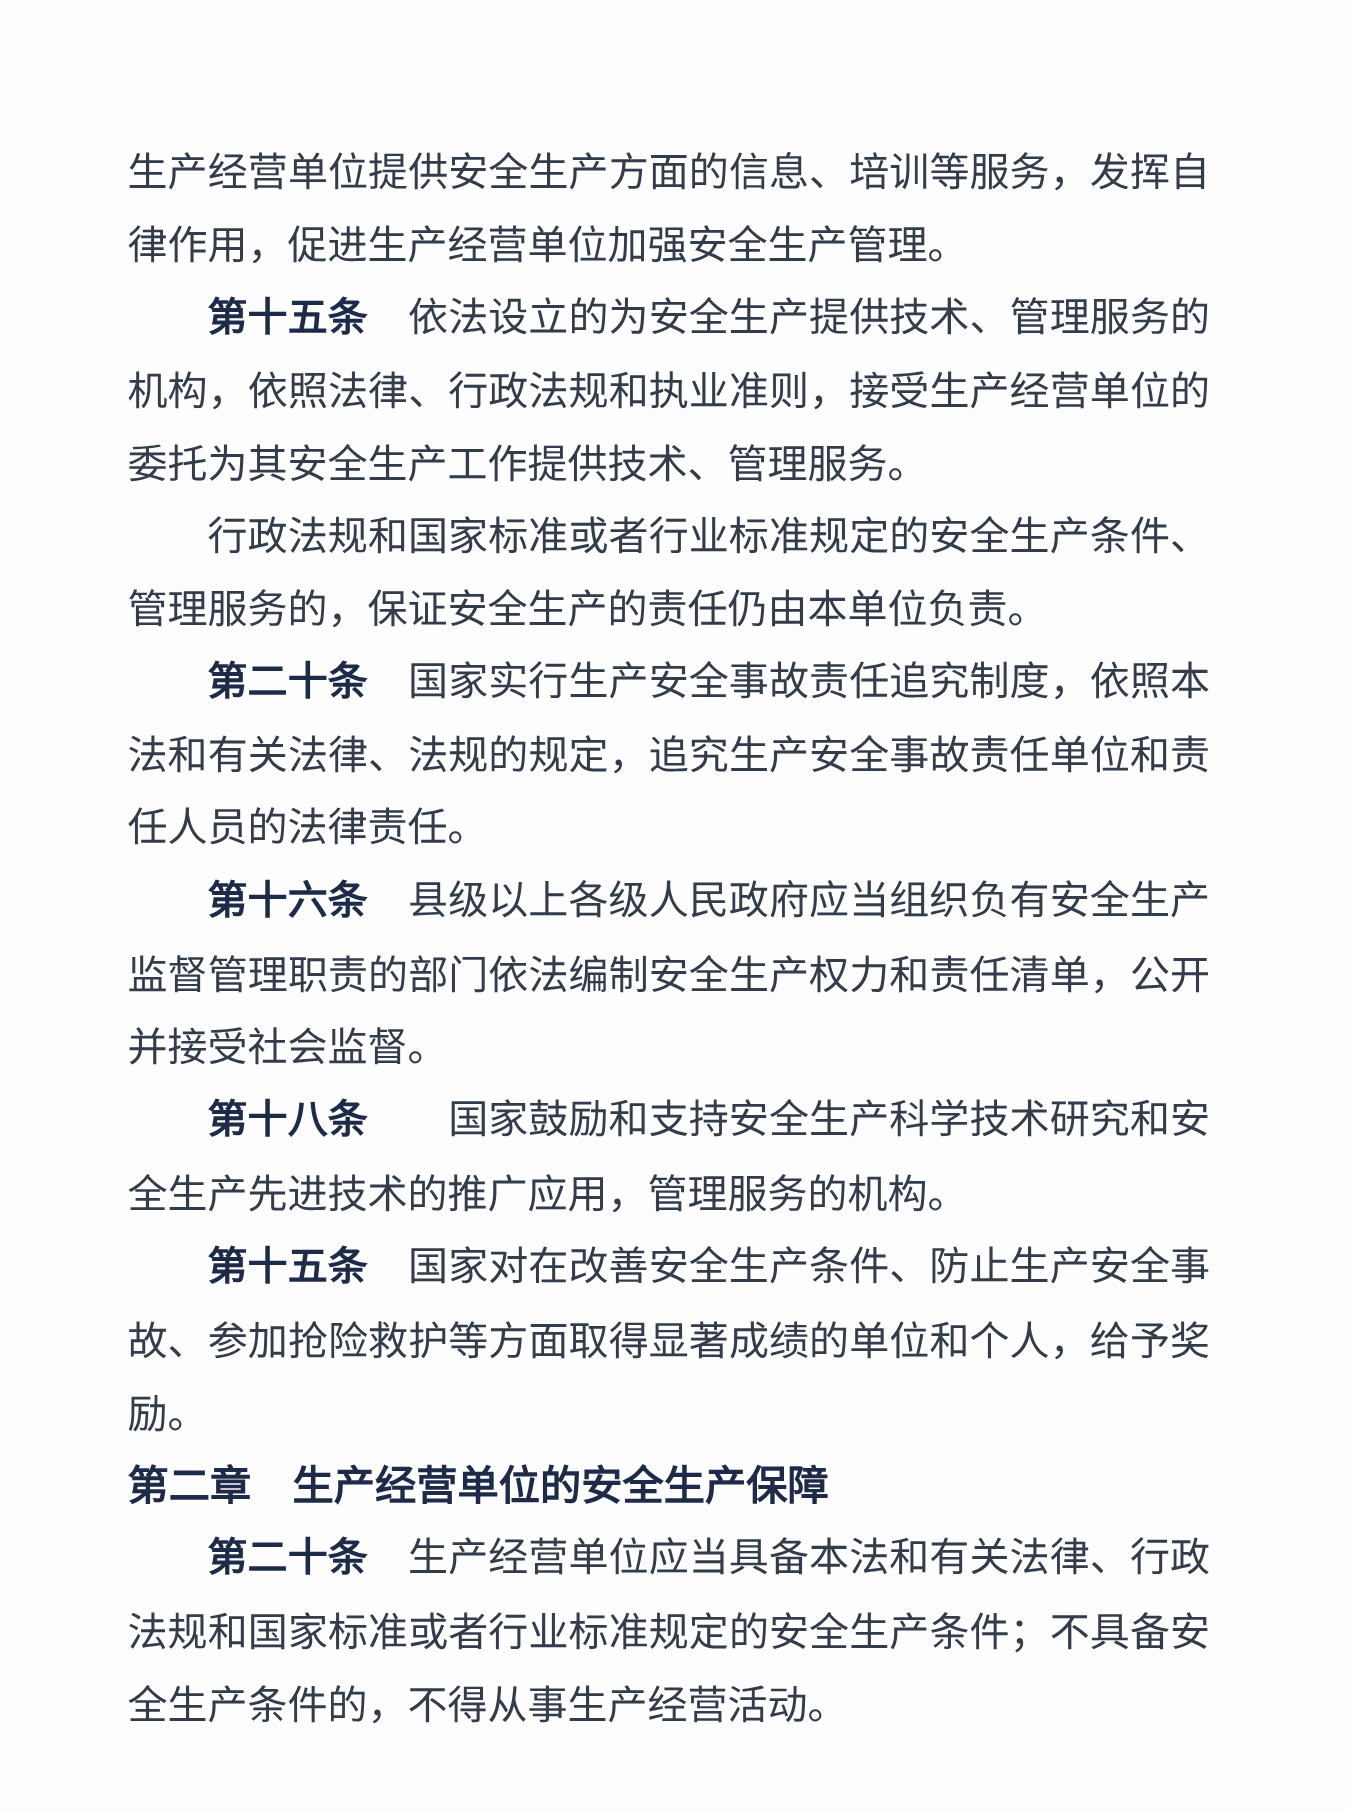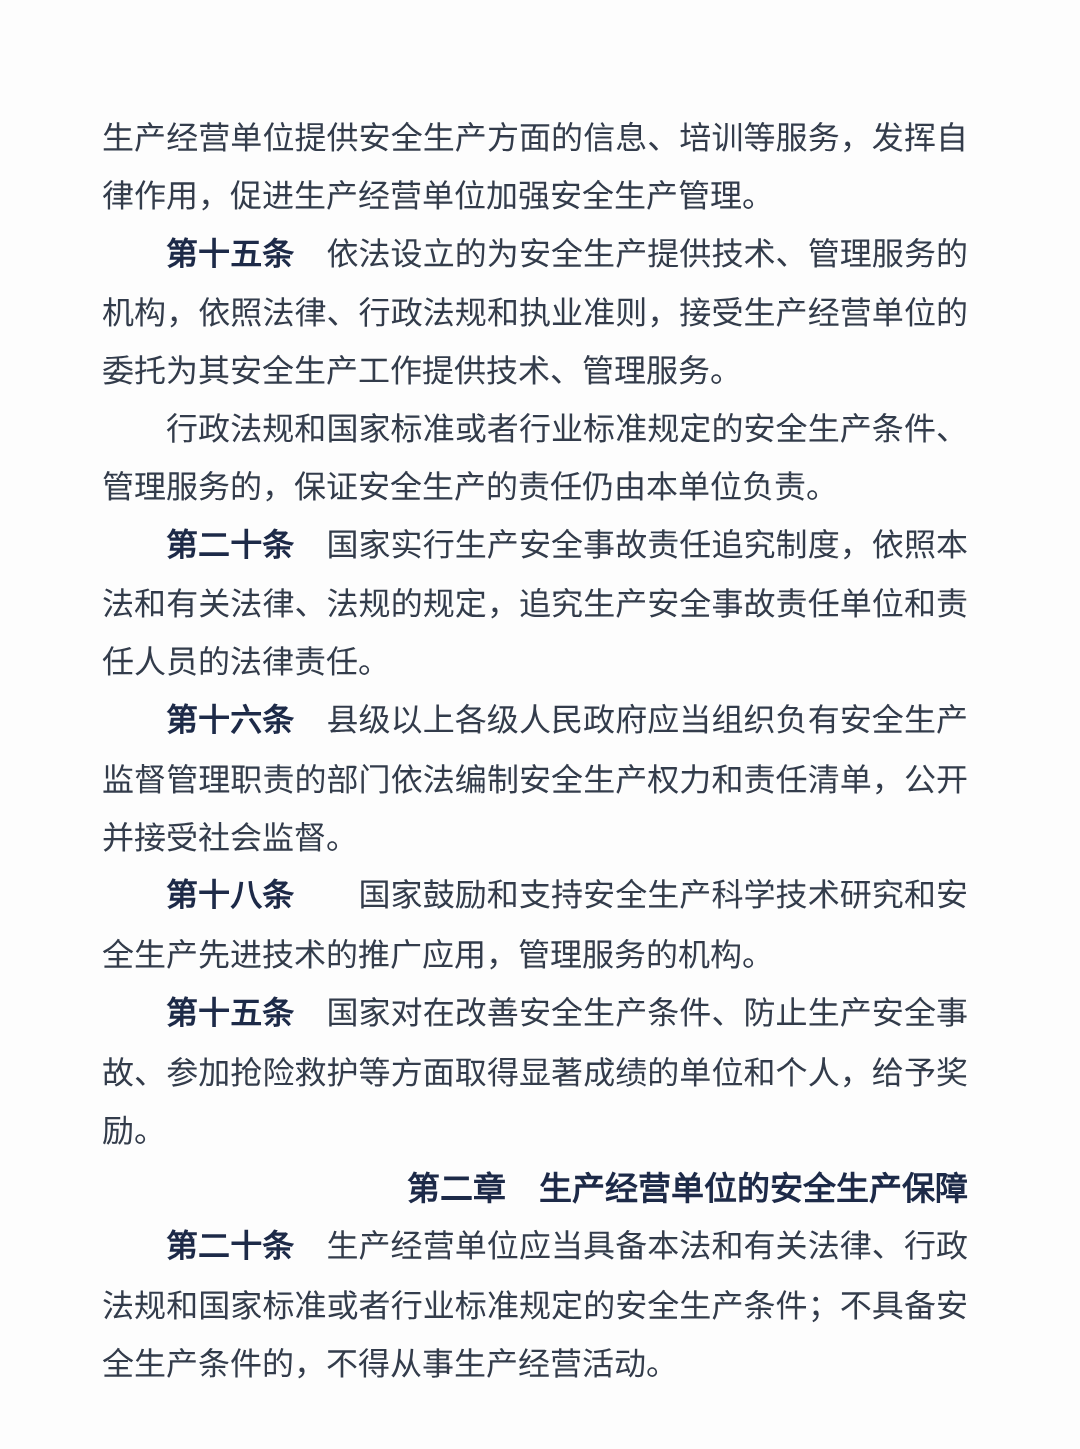--- a/index.html
+++ b/index.html
@@ -39,21 +39,21 @@
   }
   .article-label {
     font-family: Liberation Mono, monospace;
     font-weight: 700;
     color: var(--accent);
   }
   .chapter {
     margin: 0;
     font-size: 33px;
     line-height: 57.8px;
-    text-align: right;
+    text-align: left;
     text-indent: 0;
     font-family: "Liberation Sans", "DejaVu Sans", sans-serif;
     font-weight: 700;
     color: var(--accent);
   }
   .chapter-label {
     margin-right: 1em;
   }
 </style>
 </head>

